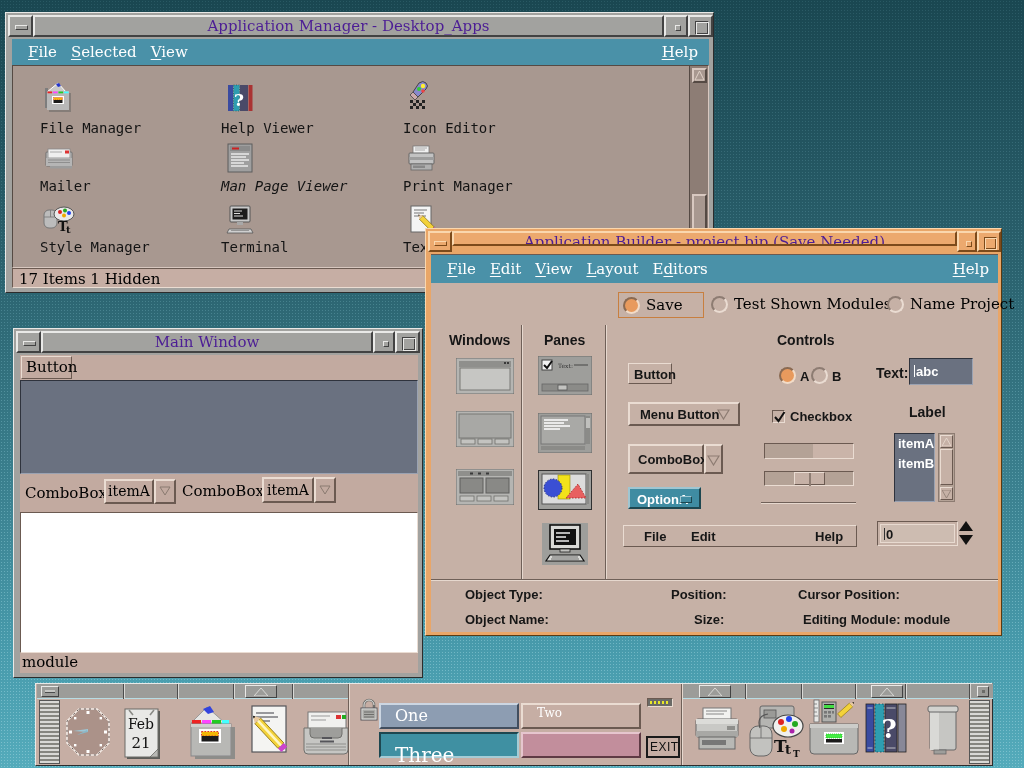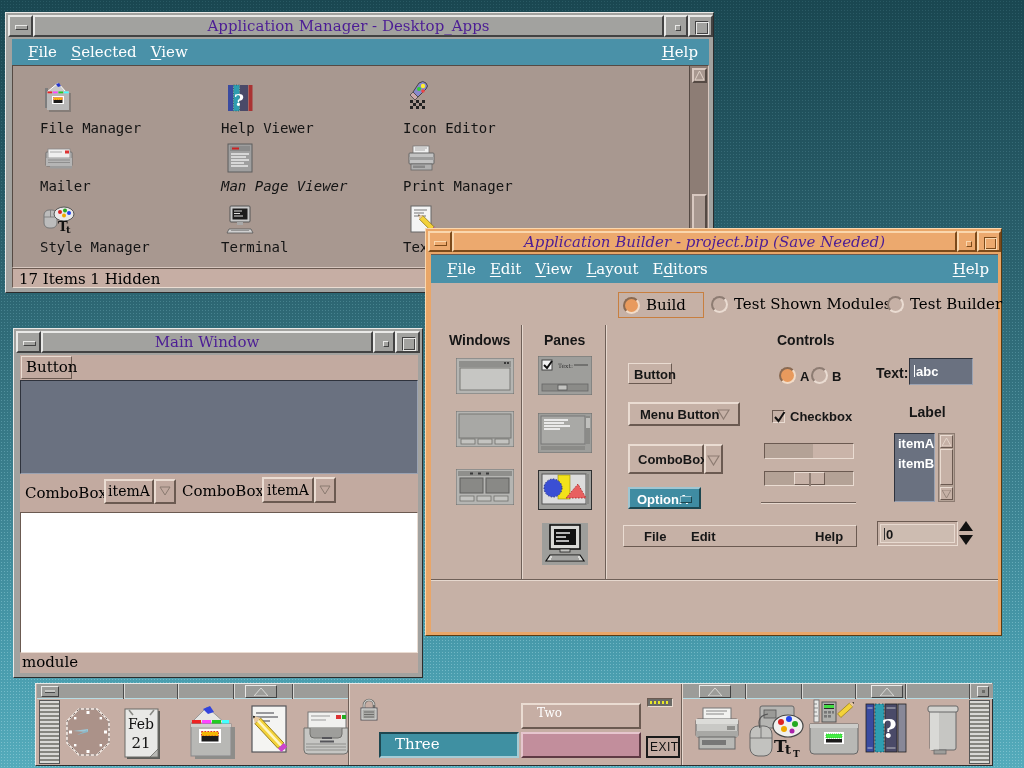--- a/index.html
+++ b/index.html
@@ -273,21 +273,21 @@
     <div class="abs" style="left:0; top:300px; width:398px; height:18px;">
       <span class="serif15" style="position:absolute; left:2px; top:-2px;">module</span>
     </div>
   </div>
 </div>
 
 <div class="abs orange rz1" id="app-builder" style="left:425px; top:228px; width:577px; height:408px; z-index:30; background:#e9a668; border-bottom-color:#5a3a12; border-right-color:#5a3a12;">
   <div class="abs orange rz" style="left:2px; top:2px; width:24px; height:21px; background:#eca96e;">
     <div class="abs orange rz1" style="left:4px; top:8px; width:13px; height:5px; background:#eca96e;"></div>
   </div>
-  <div class="abs orange rz title-text" style="left:26px; top:2px; width:505px; height:21px; line-height:18px; background:#eca96e;font-style:italic;">
+  <div class="abs orange rz title-text" style="left:26px; top:2px; width:505px; height:15px; line-height:18px; background:#eca96e;">
     <span>Application Builder - project.bip (Save Needed)</span>
   </div>
   <div class="abs orange rz" style="left:531px; top:2px; width:20px; height:21px; background:#eca96e;">
     <div class="abs orange rz1" style="left:7px; top:8px; width:6px; height:6px; background:#eca96e;"></div>
   </div>
   <div class="abs orange rz" style="left:551px; top:2px; width:24px; height:21px; background:#eca96e;">
     <div class="abs orange sz1" style="left:5px; top:4px; width:13px; height:13px; border-width:1px; background:#eca96e; box-shadow:inset 1px 1px 0 #fad7ae, inset -1px -1px 0 #7c4a1b;"></div>
   </div>
 
   <div class="abs" style="left:5px; top:25px; width:567px; height:378px; background:#c6b1a6; border-top:1px solid #6b5a51;">
@@ -298,26 +298,26 @@
       <span class="mi"><span class="u">V</span>iew</span>
       <span class="mi"><span class="u">L</span>ayout</span>
       <span class="mi">E<span class="u">d</span>itors</span>
       <span class="spring"></span>
       <span class="mi" style="margin-right:2px;"><span class="u">H</span>elp</span>
     </div>
 
     <div class="abs" style="left:0; top:28px; width:567px; height:42px;">
       <div class="abs" style="left:187px; top:9px; width:86px; height:26px; border:1px solid #c87f3f;">
         <div class="abs radio" style="left:4px; top:4px; width:17px; height:17px; background:#e89a5d; border:2px solid; border-color:#8a6a52 #f2dcc8 #f2dcc8 #8a6a52;"></div>
-        <span class="serif15" style="position:absolute; left:27px; top:3px;">Build</span>
+        <span class="serif15" style="position:absolute; left:27px; top:3px;">Save</span>
       </div>
       <div class="abs radio" style="left:280px; top:13px; width:17px; height:17px; background:#c6b1a6; border:2px solid; border-color:#8d7c72 #eadcd2 #eadcd2 #8d7c72;"></div>
       <span class="serif15" style="position:absolute; left:303px; top:12px;">Test Shown Modules</span>
       <div class="abs radio" style="left:456px; top:13px; width:17px; height:17px; background:#c6b1a6; border:2px solid; border-color:#8d7c72 #eadcd2 #eadcd2 #8d7c72;"></div>
-      <span class="serif15" style="position:absolute; left:479px; top:12px;">Test Builder</span>
+      <span class="serif15" style="position:absolute; left:479px; top:12px;">Name Project</span>
     </div>
 
     <div class="abs" style="left:0; top:70px; width:567px; height:254px;">
       <div class="groove-v" style="left:90px; top:0; height:254px;"></div>
       <div class="groove-v" style="left:174px; top:0; height:254px;"></div>
       <div class="blabel" style="position:absolute; left:18px; top:7px; font-size:14px;">Windows</div>
       <div class="blabel" style="position:absolute; left:113px; top:7px; font-size:14px;">Panes</div>
       <div class="blabel" style="position:absolute; left:346px; top:7px; font-size:14px;">Controls</div>
 
       <div class="cell" style="left:25px; top:33px;">
@@ -486,20 +486,28 @@
       </div>
       <div class="cell" style="left:527px; top:194px;">
         <svg width="16" height="28" viewBox="0 0 16 28">
           <path d="M8 2 L15 12 L1 12 Z" fill="#111"></path>
           <path d="M8 26 L1 16 L15 16 Z" fill="#111"></path>
         </svg>
       </div>
     </div>
 
     <div class="groove-h" style="left:0; top:324px; width:567px;"></div>
+    <div class="abs" style="left:0; top:326px; width:567px; height:52px;">
+      <span class="blabel" style="position:absolute; left:34px; top:6px;">Object Type:</span>
+      <span class="blabel" style="position:absolute; left:240px; top:6px;">Position:</span>
+      <span class="blabel" style="position:absolute; left:367px; top:6px;">Cursor Position:</span>
+      <span class="blabel" style="position:absolute; left:34px; top:31px;">Object Name:</span>
+      <span class="blabel" style="position:absolute; left:263px; top:31px;">Size:</span>
+      <span class="blabel" style="position:absolute; left:372px; top:31px;">Editing Module: module</span>
+    </div>
   </div>
 </div>
 
 <div class="abs grey rz1" id="front-panel" style="left:35px; top:683px; width:958px; height:83px; z-index:40; background:#c6aea4; border-bottom-color:#2c2c2c; border-right-color:#2c2c2c;">
 
   <div class="abs" style="left:1px; top:0; width:312px; height:15px; background:#9c9c99; border-bottom:1px solid #b7dce4;">
     <div class="abs grey rz1" style="left:4px; top:2px; width:18px; height:11px; background:#9c9c99;">
       <div class="abs" style="left:3px; top:3px; width:10px; height:3px; background:#c6c6c3; border-bottom:1px solid #4c4c4c;"></div>
     </div>
     <div class="abs" style="left:86px; top:0; width:2px; height:15px; border-left:1px solid #4c4c4c; border-right:1px solid #d9d9d6;"></div>
@@ -631,25 +639,28 @@
       <path d="M6 10 V7 a5 5 0 0 1 10 0" fill="none" stroke="#e4e4e2" stroke-width="1"></path>
       <rect x="3" y="10" width="16" height="12" fill="#aaaaa7" stroke="#55555a" stroke-width="1"></rect>
       <rect x="4" y="11" width="14" height="10" fill="none" stroke="#d8d8d5" stroke-width="1"></rect>
       <g stroke="#6d6d6a" stroke-width="1">
           <line x1="6" y1="14" x2="16" y2="14"></line>
           <line x1="6" y1="16.5" x2="16" y2="16.5"></line>
           <line x1="6" y1="19" x2="16" y2="19"></line>
         </g>
     </svg>
   </div>
+  <div class="abs rz" style="left:343px; top:19px; width:140px; height:26px; background:#8d9db2; --l:#ccd6e2; --d:#424e5e; color:#fff;">
+    <span style="position:absolute; left:14px; top:1px; font-size:16px;">One</span>
+  </div>
   <div class="abs rz" style="left:485px; top:19px; width:120px; height:26px; background:#c6aea4; --l:#eadcd2; --d:#6b5a51; color:#fff;">
     <span style="position:absolute; left:14px; top:1px; font-size:12px;">Two</span>
   </div>
   <div class="abs sz" style="left:343px; top:48px; width:140px; height:26px; background:#3f90a2; --l:#a5ccd6; --d:#1d4750; color:#fff;">
-    <span style="position:absolute; left:14px; top:1px; font-size:15px;">Three</span>
+    <span style="position:absolute; left:14px; top:9px; font-size:20px;">Three</span>
   </div>
   <div class="abs rz" style="left:485px; top:48px; width:120px; height:26px; background:#c28e9c; --l:#e6c6ce; --d:#5e3a44; color:#fff;">
     <span style="position:absolute; left:14px; top:1px; font-size:16px;margin-top:48px;">Four</span>
   </div>
 
   <div class="abs tan sz1" style="left:611px; top:14px; width:26px; height:9px; background:#6a6a66;">
     <div class="abs" style="left:2px; top:2px; width:20px; height:3px; background:repeating-linear-gradient(90deg,#e8e82a 0 2px,#6a6a66 2px 4px);"></div>
   </div>
   <div class="abs" style="left:610px; top:52px; width:34px; height:22px; background:#c6aea4; border:2px solid #1a1a1a;">
     <span style="position:absolute; left:2px; top:2px; font-size:12px; color:#111; font-family:'Liberation Sans',sans-serif; letter-spacing:0.5px;">EXIT</span>

